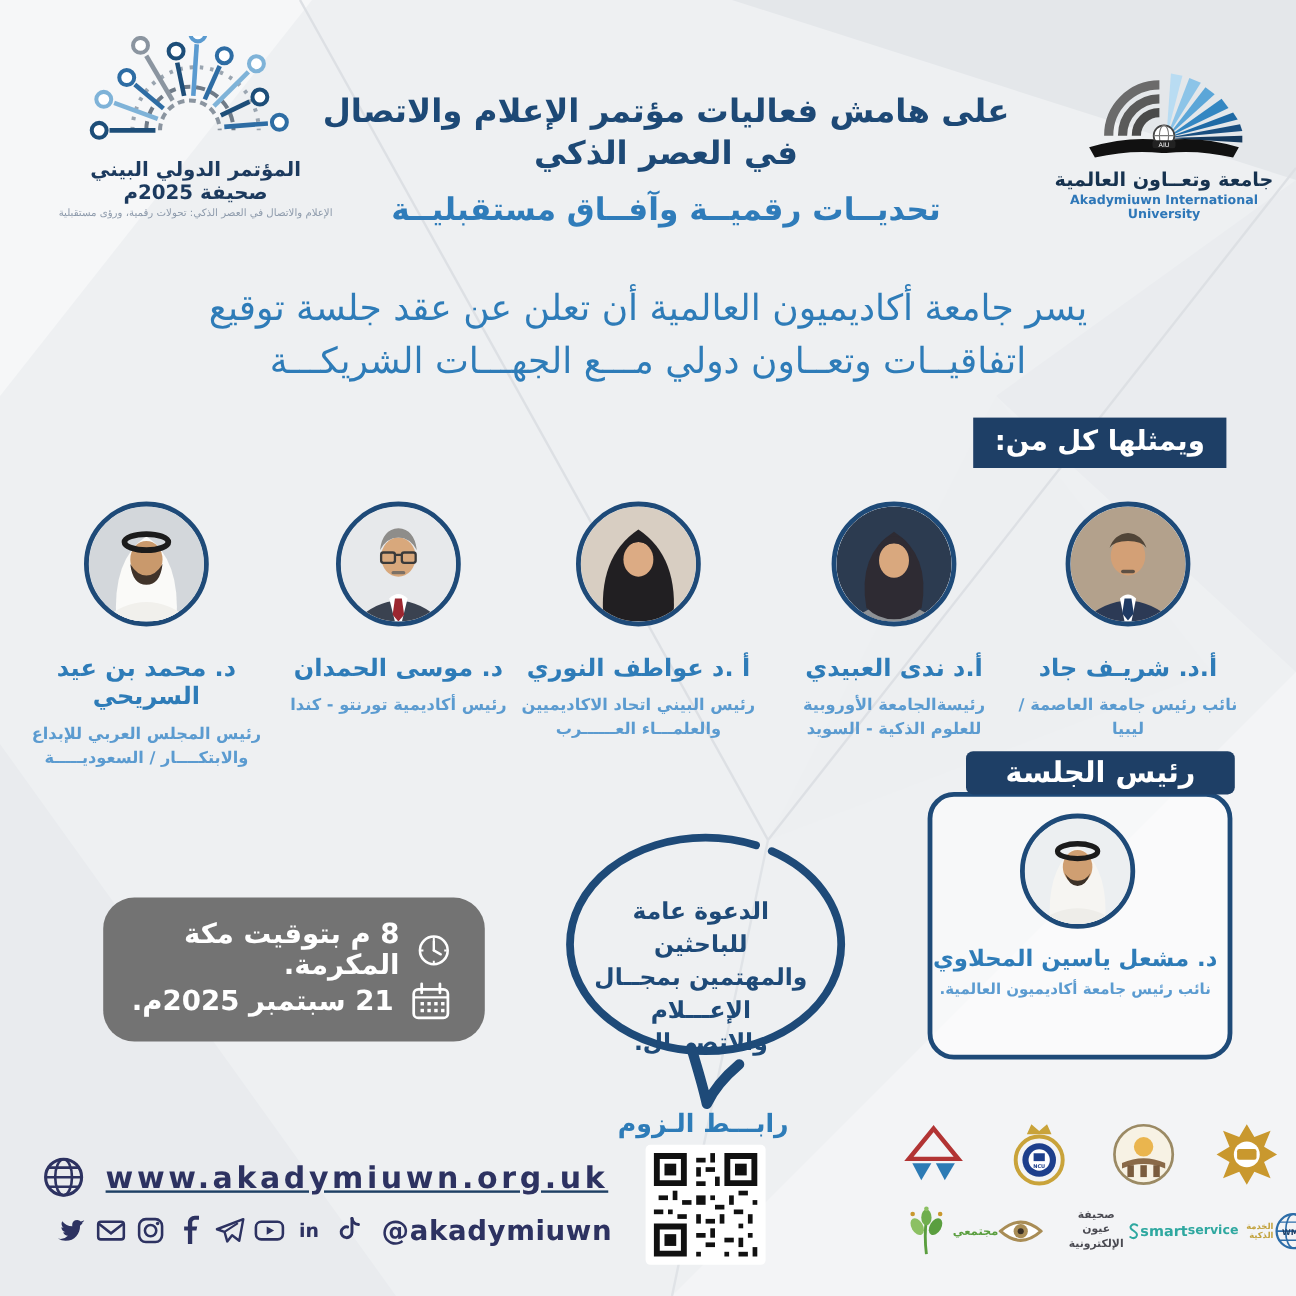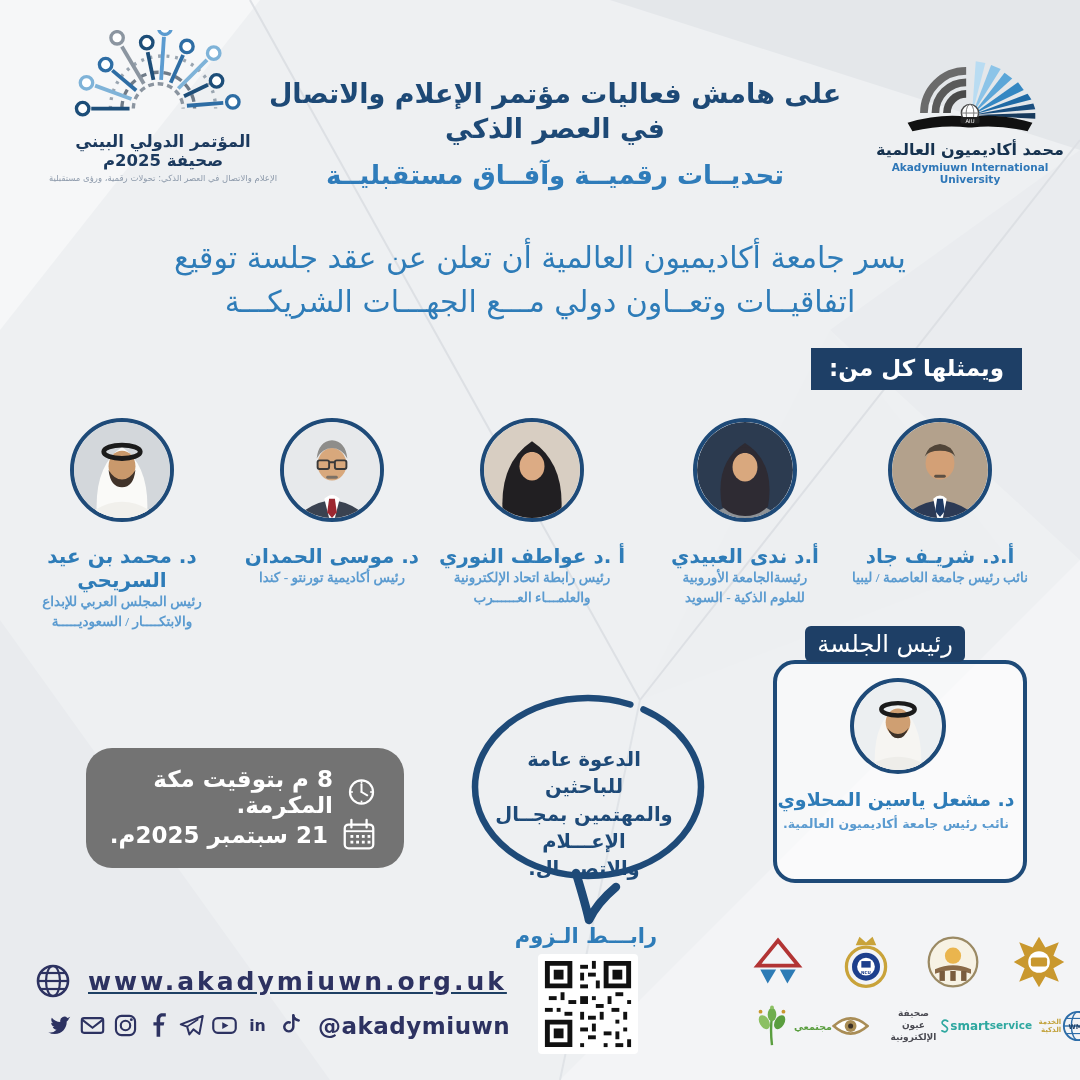--- a/index.html
+++ b/index.html
@@ -31,27 +31,27 @@
   
   .rep-badge{top:348px;right:58px;background:#1e3f66;color:#fff;font-size:23px;font-weight:bold;
              padding:7px 18px 9px;}
 
   
   .speaker{top:418px;width:204px;text-align:center;}
   .photo{width:96px;height:96px;border-radius:50%;border:4px solid #1e4a78;overflow:hidden;
          margin:0 auto;background:#dfe3e7;}
   .photo svg{display:block;width:100%;height:100%;}
   .sp-name{font-size:20px;font-weight:bold;color:#2e7cb8;margin-top:22px;}
-  .sp-role{font-size:13.5px;font-weight:bold;color:#5b9bd0;line-height:1.5;font-family:Liberation Serif, serif;}
+  .sp-role{font-size:13.5px;font-weight:bold;color:#5b9bd0;margin-top:10px;line-height:1.5;}
 
   
   .chair-card{left:773px;top:660px;width:246px;height:215px;border:4px solid #1e4a78;
               border-radius:22px;background:rgba(255,255,255,.55);}
-  .chair-badge{left:805px;top:626px;width:160px;height:36px;background:#1e3f66;border-radius:6px;
-               color:#fff;font-size:24px;font-weight:normal;display:flex;align-items:center;
+  .chair-badge{left:805px;top:626px;width:224px;height:36px;background:#1e3f66;border-radius:6px;
+               color:#fff;font-size:24px;font-weight:bold;display:flex;align-items:center;
                justify-content:center;z-index:4;}
   .chair-photo{left:850px;top:678px;z-index:4;}
   .chair-name{left:773px;top:788px;width:246px;font-size:19px;font-weight:bold;color:#2e7cb8;z-index:4;}
   .chair-role{left:773px;top:816px;width:246px;font-size:12.5px;font-weight:bold;color:#5b9bd0;z-index:4;}
 
   
   .sched{left:86px;top:748px;width:318px;height:120px;background:#737373;border-radius:26px;
          color:#fff;}
   .sched-row{position:absolute;right:26px;display:flex;direction:rtl;align-items:center;gap:12px;}
   .sched-row .txt{font-size:23px;font-weight:bold;}
@@ -176,21 +176,21 @@
         <polygon points="92,76 156,64 158,70" fill="#1a4f80"></polygon>
         <polygon points="92,76 158,74 158,80" fill="#16395c"></polygon>
       </g>
       <path d="M25,84 Q60,74 88,78 L92,78 Q120,74 155,84 L150,93 Q120,86 92,89 L88,89 Q60,86 30,93 Z" fill="#111"></path>
       <circle cx="90" cy="74" r="9" fill="#fff" stroke="#444" stroke-width="1.5"></circle>
       <ellipse cx="90" cy="74" rx="4" ry="9" fill="none" stroke="#777" stroke-width="1"></ellipse>
       <line x1="81" y1="74" x2="99" y2="74" stroke="#777" stroke-width="1"></line>
       <rect x="80" y="78" width="20" height="7" rx="2" fill="#222"></rect>
       <text x="90" y="84" font-size="5.5" fill="#fff" text-anchor="middle">AIU</text>
     </svg>
-    <div class="uni-name-ar rtl">محمد أكاديميون العالمية</div>
+    <div class="uni-name-ar rtl">جامعة وتعــاون العالمية</div>
     <div class="uni-name-en">Akadymiuwn International University</div>
   </div>
 
   <div class="abs layer announce center rtl">
     <div>يسر جامعة أكاديميون العالمية أن تعلن عن عقد جلسة توقيع</div>
     <div>اتفاقيــات وتعــاون دولي مـــع الجهـــات الشريكـــة</div>
   </div>
 
   <div class="abs layer rep-badge rtl">ويمثلها كل من:</div>
 
@@ -238,21 +238,21 @@
     <div class="photo">
       <svg viewBox="0 0 100 100">
         <circle cx="50" cy="50" r="50" fill="#d8cec2"></circle>
         <path d="M20,100 Q14,44 50,20 Q86,44 80,100 Z" fill="#211f22"></path>
         <ellipse cx="50" cy="46" rx="13" ry="15" fill="#dcab84"></ellipse>
         <path d="M35,42 Q36,26 50,25 Q64,26 65,42 Q59,31 50,31 Q41,31 35,42" fill="#211f22"></path>
       </svg>
     </div>
     <div class="sp-name rtl">أ .د عواطف النوري</div>
     <div class="sp-role rtl">
-      <div>رئيس رابطة اتحاد الإلكترونية</div>
+      <div>رئيس البيني اتحاد الاكاديميين</div>
       <div>والعلمـــاء العــــــرب</div>
     </div>
   </div>
 
   <div class="abs layer speaker" style="left:643px;">
     <div class="photo">
       <svg viewBox="0 0 100 100">
         <circle cx="50" cy="50" r="50" fill="#2c3b50"></circle>
         <path d="M12,100 Q50,68 88,100 Z" fill="#8e9296"></path>
         <path d="M26,88 Q18,42 50,22 Q82,42 74,88 Q64,98 50,98 Q36,98 26,88" fill="#2e2b33"></path>

